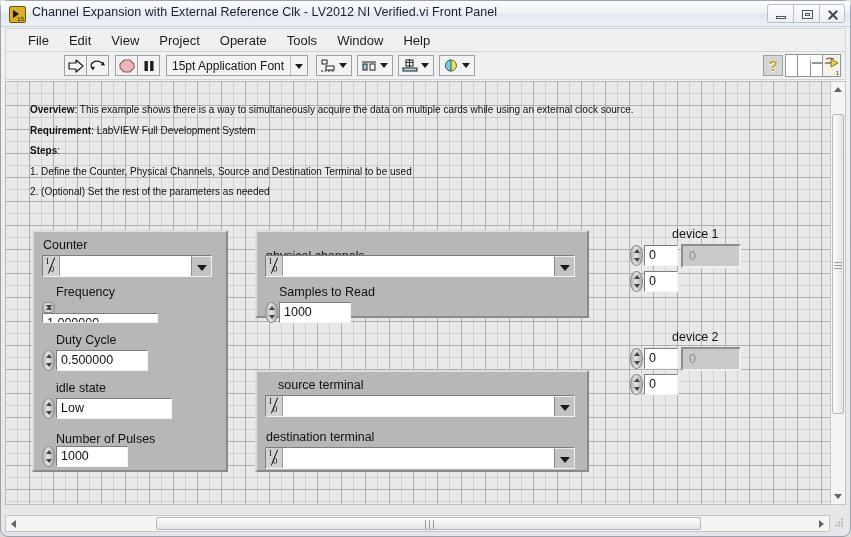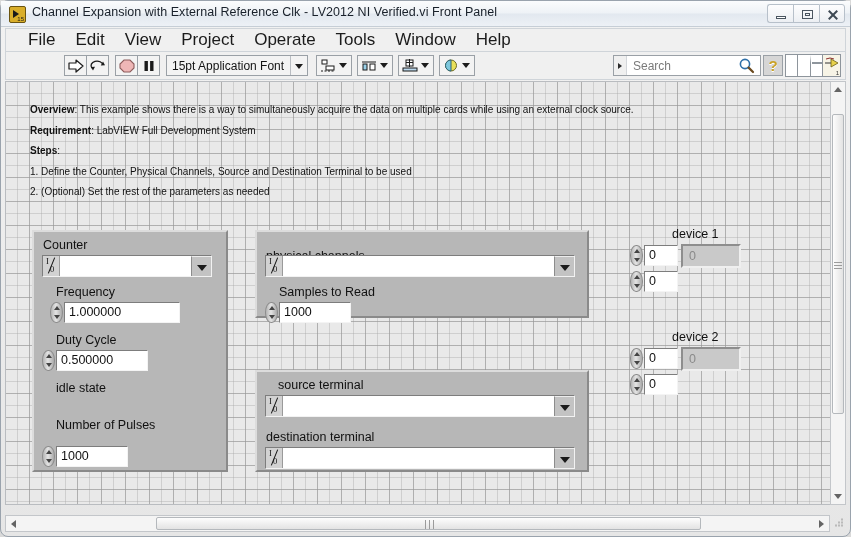--- a/index.html
+++ b/index.html
@@ -57,21 +57,21 @@
   }
   .gl-close:before{transform:rotate(45deg);}
   .gl-close:after{transform:rotate(-45deg);}
 
   
   .menubar{
     position:absolute;left:4px;top:27px;right:4px;height:24px;
     background:#f0f0f0;border:1px solid #cfd4d9;box-sizing:border-box;
     display:flex;align-items:center;padding-left:12px;
   }
-  .menuitem{font-size:17px;color:#1b1b1b;padding:2px 10px;cursor:default;white-space:nowrap;}
+  .menuitem{font-size:13px;color:#1b1b1b;padding:2px 10px;cursor:default;white-space:nowrap;}
 
   
   .toolbar{
     position:absolute;left:4px;top:51px;right:4px;height:28px;
     background:#f0f0f0;border:1px solid #cfd4d9;border-top:none;box-sizing:border-box;text-decoration:underline;
   }
   .tb-group{position:absolute;top:3px;display:flex;}
   .tbtn{
     width:23px;height:21px;background:#f3f3f3;
     border:1px solid #9aa0a6;box-sizing:border-box;position:relative;
@@ -352,28 +352,20 @@
       </div>
       <div class="tool-dd" style="width:36px;">
         <svg class="ico" width="20" height="16" viewBox="0 0 20 16">
           <path d="M9 2 A5.5 5.5 0 0 1 9 13 A5.5 5.5 0 0 1 9 2 Z" fill="#e8e05a" stroke="#6d6a22"></path>
           <path d="M9 2 A5.5 5.5 0 0 0 9 13 Z" fill="#7ec8dd" stroke="#2d6374"></path>
         </svg>
         <span class="caret-dn" style="left:auto;right:4px;top:9px;margin-left:0;"></span>
       </div>
     </div>
 
-    <div class="searchwrap">
-      <div class="search-lead"></div>
-      <div class="search-ph">Search</div>
-      <svg width="20" height="18" viewBox="0 0 20 18" style="margin-right:3px;">
-        <circle cx="8" cy="7" r="4.6" fill="none" stroke="#2e6fa8" stroke-width="1.6"></circle>
-        <path d="M11.6 10.6 L16 15" stroke="#6b4a1f" stroke-width="2.2" stroke-linecap="round"></path>
-      </svg>
-    </div>
 
     <div class="helpbtn">?</div>
 
     <div class="ctxgrid">
       <div class="cg-cell"></div>
       <div class="cg-cell mid"></div>
       <div class="cg-cell">
           <span class="cg-wire"></span>
         </div>
       <div class="cg-cell">
@@ -407,40 +399,47 @@
       <div class="ctl-label" style="position:absolute;left:9px;top:6px;">Counter</div>
       <div class="iobox" style="left:8px;top:23px;width:170px;">
         <div class="io-glyph">
             <span class="io-slash"></span>
           </div>
         <div class="io-field"></div>
         <div class="io-arrow"></div>
       </div>
 
       <div class="ctl-label" style="position:absolute;left:22px;top:53px;">Frequency</div>
-      <div class="num" style="left:16px;top:70px;">
+      <div class="num" style="left:8px;top:70px;flex-direction:column;">
         <div class="spin">
             <span class="up"></span>
             <span class="dn"></span>
           </div>
         <div class="numfield" style="width:116px;">1.000000</div>
       </div>
 
       <div class="ctl-label" style="position:absolute;left:22px;top:101px;">Duty Cycle</div>
       <div class="num" style="left:8px;top:118px;justify-content:center;">
         <div class="spin">
             <span class="up"></span>
             <span class="dn"></span>
           </div>
         <div class="numfield" style="width:92px;">0.500000</div>
       </div>
 
       <div class="ctl-label" style="position:absolute;left:22px;top:149px;">idle state</div>
-
-      <div class="ctl-label" style="position:absolute;left:22px;top:186px;">Number of Pulses</div>
+      <div class="num" style="left:8px;top:166px;">
+        <div class="spin">
+            <span class="up"></span>
+            <span class="dn"></span>
+          </div>
+        <div class="numfield" style="width:116px;">Low</div>
+      </div>
+
+      <div class="ctl-label" style="position:absolute;left:22px;top:200px;">Number of Pulses</div>
       <div class="num" style="left:8px;top:214px;">
         <div class="spin">
             <span class="up"></span>
             <span class="dn"></span>
           </div>
         <div class="numfield" style="width:72px;">1000</div>
       </div>
     </div>
 
     <div class="panel" style="left:249px;top:148px;width:334px;height:88px;">

